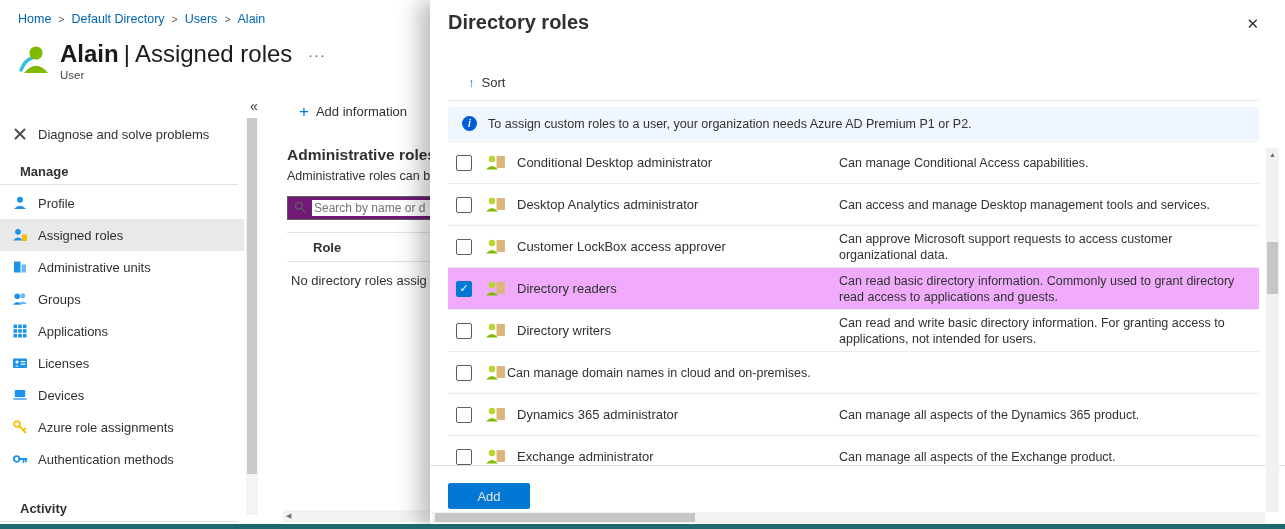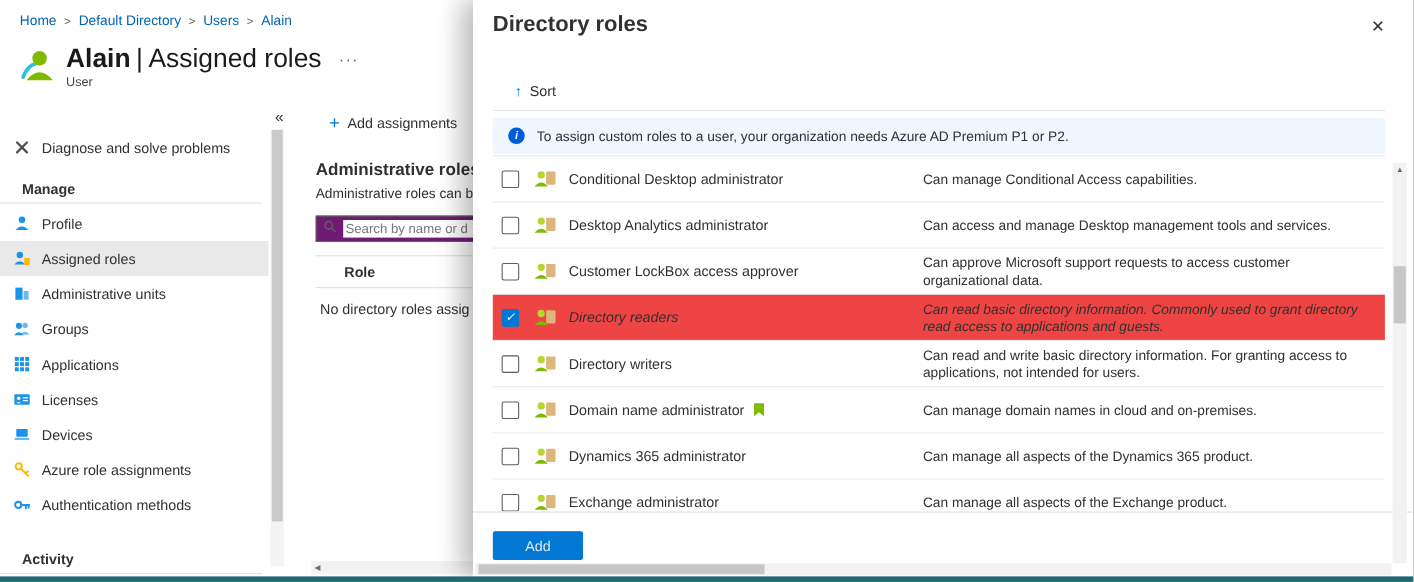--- a/index.html
+++ b/index.html
@@ -70,21 +70,21 @@
   .info-banner{position:absolute;left:18px;right:26px;top:107px;height:33px;background:#f0f6ff;
                border-radius:2px;display:flex;align-items:center;font-size:12.5px;}
   .info-icon{width:15px;height:15px;border-radius:50%;background:#015cda;color:#fff;display:inline-flex;
              align-items:center;justify-content:center;font-size:10px;font-weight:700;font-style:italic;
              margin:0 11px 0 14px;flex:none;}
   .info-icon::after{content:"i";}
 
   .role-list{position:absolute;left:18px;right:26px;top:141px;border-top:1px solid #ececec;}
   .role-row{display:flex;align-items:center;border-bottom:1px solid #ececec;min-height:33px;padding:4px 0;
             cursor:pointer;}
-  .role-row.selected{background:#ef4444;font-style:italic;}
+  .role-row.selected{background:#f0abfc;}
   .checkbox{flex:none;width:16px;height:16px;border:1px solid #605e5c;border-radius:2px;margin-left:8px;
             background:#fff;display:inline-flex;align-items:center;justify-content:center;box-sizing:border-box;}
   .checkbox.checked{background:#0078d4;border-color:#0078d4;color:#fff;font-size:11px;}
   .checkbox.checked::after{content:"✓";}
   .role-icon{flex:none;margin-left:13px;width:22px;height:17px;display:inline-flex;}
   .role-name{flex:none;width:322px;margin-left:10px;font-size:13px;display:flex;align-items:center;gap:8px;}
   .bookmark{display:inline-flex;}
   .role-desc{flex:1;font-size:12.5px;line-height:16px;padding-right:14px;}
 
   .panel-footer{position:absolute;left:0;right:0;bottom:0;height:58px;border-top:1px solid #e0e0e0;background:#fff;}
@@ -246,21 +246,21 @@
     <div class="nav-section nav-section-activity">Activity</div>
   </nav>
 
   <div class="side-vscroll">
     <div class="side-vthumb"></div>
   </div>
 
   <div class="content">
     <button class="cmd-add">
       <span class="plus">+</span>
-      <span>Add assignments</span>
+      <span>Add information</span>
     </button>
     <h2>Administrative roles</h2>
     <p class="content-desc">Administrative roles can b</p>
     <div class="search-box">
       <span class="search-icon">
         <svg width="12" height="12" viewBox="0 0 12 12">
             <circle cx="4.8" cy="4.8" r="3.4" fill="none" stroke="#605e5c" stroke-width="1.3"></circle>
             <path d="M7.4 7.4 L11 11" stroke="#605e5c" stroke-width="1.3"></path>
           </svg>
       </span>
@@ -370,28 +370,20 @@
 
       <div class="role-row">
         <span class="checkbox"></span>
         <span class="role-icon">
             <svg width="22" height="17" viewBox="0 0 22 17">
               <rect x="11.5" y="2" width="8.5" height="12" rx="1" fill="#dcb67a"></rect>
               <circle cx="7" cy="5" r="3.3" fill="#b8d432"></circle>
               <path d="M1 15.5 Q7 8.5 13 15.5 Z" fill="#7fba00"></path>
             </svg>
           </span>
-        <span class="role-name">
-          <span>Domain name administrator</span>
-          <span class="bookmark">
-              <svg width="10" height="13" viewBox="0 0 10 13">
-                <path d="M0.5 0.5 H9.5 V12.5 L5 8.8 L0.5 12.5 Z" fill="#7fba00"></path>
-              </svg>
-            </span>
-        </span>
         <span class="role-desc">Can manage domain names in cloud and on-premises.</span>
       </div>
 
       <div class="role-row">
         <span class="checkbox"></span>
         <span class="role-icon">
             <svg width="22" height="17" viewBox="0 0 22 17">
               <rect x="11.5" y="2" width="8.5" height="12" rx="1" fill="#dcb67a"></rect>
               <circle cx="7" cy="5" r="3.3" fill="#b8d432"></circle>
               <path d="M1 15.5 Q7 8.5 13 15.5 Z" fill="#7fba00"></path>

